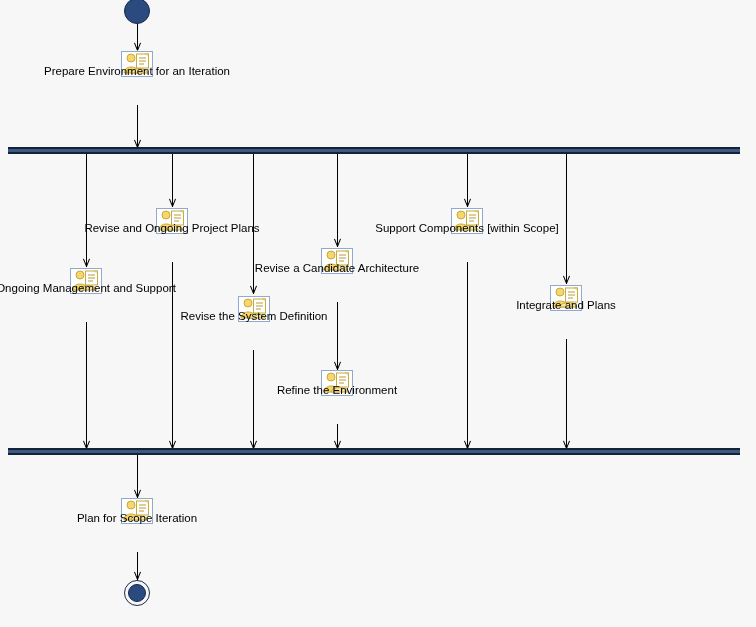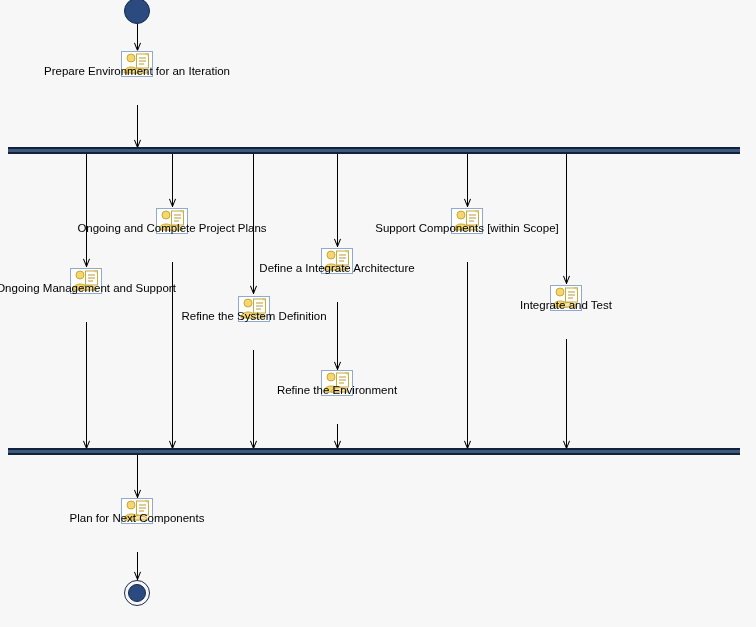--- a/index.html
+++ b/index.html
@@ -171,21 +171,21 @@
         <rect x="14.5" y="2" width="12" height="14" fill="#ffffff" stroke="#c8a93a" stroke-width="1"></rect>
         <polyline points="23,2 26.5,2 26.5,5.5" fill="#f3e5a8" stroke="#c8a93a" stroke-width="0.8"></polyline>
         <line x1="17" y1="6" x2="24" y2="6" stroke="#b99c35" stroke-width="1"></line>
         <line x1="17" y1="9" x2="24" y2="9" stroke="#b99c35" stroke-width="1"></line>
         <line x1="17" y1="12" x2="22" y2="12" stroke="#b99c35" stroke-width="1"></line>
         <circle cx="9" cy="6" r="4" fill="#f5d76e" stroke="#c8a93a" stroke-width="1"></circle>
         <path d="M2 21 C2 13 16 13 17 21 Z" fill="#f5d76e" stroke="#c8a93a" stroke-width="1"></path>
         <path d="M9 21 C10 15 24 15 26 21 Z" fill="#f7e6a3" stroke="#c8a93a" stroke-width="1"></path>
       </svg>
     </div>
-    <div class="act-label c">Ongoing and Complete Project Plans</div>
+    <div class="act-label c">Revise and Ongoing Project Plans</div>
   </div>
 
   <div class="vline" style="left:172px; top:262px; height:187px;"></div>
   <div class="arrow-open" style="left:169px; top:441px;"></div>
 
   <div class="activity" style="left:70px; top:268px; width:32px;">
     <div class="act-icon">
       <svg width="30" height="24" viewBox="0 0 30 24">
         <rect x="0" y="0" width="30" height="24" fill="#ffffff"></rect>
         <rect x="14.5" y="2" width="12" height="14" fill="#ffffff" stroke="#c8a93a" stroke-width="1"></rect>
@@ -211,41 +211,41 @@
         <rect x="14.5" y="2" width="12" height="14" fill="#ffffff" stroke="#c8a93a" stroke-width="1"></rect>
         <polyline points="23,2 26.5,2 26.5,5.5" fill="#f3e5a8" stroke="#c8a93a" stroke-width="0.8"></polyline>
         <line x1="17" y1="6" x2="24" y2="6" stroke="#b99c35" stroke-width="1"></line>
         <line x1="17" y1="9" x2="24" y2="9" stroke="#b99c35" stroke-width="1"></line>
         <line x1="17" y1="12" x2="22" y2="12" stroke="#b99c35" stroke-width="1"></line>
         <circle cx="9" cy="6" r="4" fill="#f5d76e" stroke="#c8a93a" stroke-width="1"></circle>
         <path d="M2 21 C2 13 16 13 17 21 Z" fill="#f5d76e" stroke="#c8a93a" stroke-width="1"></path>
         <path d="M9 21 C10 15 24 15 26 21 Z" fill="#f7e6a3" stroke="#c8a93a" stroke-width="1"></path>
       </svg>
     </div>
-    <div class="act-label c">Define a Integrate Architecture</div>
+    <div class="act-label c">Revise a Candidate Architecture</div>
   </div>
 
   <div class="vline" style="left:337px; top:302px; height:68px;"></div>
   <div class="arrow-open" style="left:334px; top:362px;"></div>
 
   <div class="activity" style="left:238px; top:296px; width:32px;">
     <div class="act-icon">
       <svg width="30" height="24" viewBox="0 0 30 24">
         <rect x="0" y="0" width="30" height="24" fill="#ffffff"></rect>
         <rect x="14.5" y="2" width="12" height="14" fill="#ffffff" stroke="#c8a93a" stroke-width="1"></rect>
         <polyline points="23,2 26.5,2 26.5,5.5" fill="#f3e5a8" stroke="#c8a93a" stroke-width="0.8"></polyline>
         <line x1="17" y1="6" x2="24" y2="6" stroke="#b99c35" stroke-width="1"></line>
         <line x1="17" y1="9" x2="24" y2="9" stroke="#b99c35" stroke-width="1"></line>
         <line x1="17" y1="12" x2="22" y2="12" stroke="#b99c35" stroke-width="1"></line>
         <circle cx="9" cy="6" r="4" fill="#f5d76e" stroke="#c8a93a" stroke-width="1"></circle>
         <path d="M2 21 C2 13 16 13 17 21 Z" fill="#f5d76e" stroke="#c8a93a" stroke-width="1"></path>
         <path d="M9 21 C10 15 24 15 26 21 Z" fill="#f7e6a3" stroke="#c8a93a" stroke-width="1"></path>
       </svg>
     </div>
-    <div class="act-label c">Refine the System Definition</div>
+    <div class="act-label c">Revise the System Definition</div>
   </div>
 
   <div class="vline" style="left:253px; top:350px; height:99px;"></div>
   <div class="arrow-open" style="left:250px; top:441px;"></div>
 
   <div class="activity" style="left:321px; top:370px; width:32px;">
     <div class="act-icon">
       <svg width="30" height="24" viewBox="0 0 30 24">
         <rect x="0" y="0" width="30" height="24" fill="#ffffff"></rect>
         <rect x="14.5" y="2" width="12" height="14" fill="#ffffff" stroke="#c8a93a" stroke-width="1"></rect>
@@ -291,21 +291,21 @@
         <rect x="14.5" y="2" width="12" height="14" fill="#ffffff" stroke="#c8a93a" stroke-width="1"></rect>
         <polyline points="23,2 26.5,2 26.5,5.5" fill="#f3e5a8" stroke="#c8a93a" stroke-width="0.8"></polyline>
         <line x1="17" y1="6" x2="24" y2="6" stroke="#b99c35" stroke-width="1"></line>
         <line x1="17" y1="9" x2="24" y2="9" stroke="#b99c35" stroke-width="1"></line>
         <line x1="17" y1="12" x2="22" y2="12" stroke="#b99c35" stroke-width="1"></line>
         <circle cx="9" cy="6" r="4" fill="#f5d76e" stroke="#c8a93a" stroke-width="1"></circle>
         <path d="M2 21 C2 13 16 13 17 21 Z" fill="#f5d76e" stroke="#c8a93a" stroke-width="1"></path>
         <path d="M9 21 C10 15 24 15 26 21 Z" fill="#f7e6a3" stroke="#c8a93a" stroke-width="1"></path>
       </svg>
     </div>
-    <div class="act-label c">Integrate and Test</div>
+    <div class="act-label c">Integrate and Plans</div>
   </div>
 
   <div class="vline" style="left:566px; top:339px; height:110px;"></div>
   <div class="arrow-open" style="left:563px; top:441px;"></div>
 
   <div class="bar" style="left:8px; top:448px; width:732px;"></div>
 
   <div class="vline" style="left:137px; top:455px; height:43px;"></div>
   <div class="arrow-open" style="left:134px; top:490px;"></div>
 
@@ -316,21 +316,21 @@
         <rect x="14.5" y="2" width="12" height="14" fill="#ffffff" stroke="#c8a93a" stroke-width="1"></rect>
         <polyline points="23,2 26.5,2 26.5,5.5" fill="#f3e5a8" stroke="#c8a93a" stroke-width="0.8"></polyline>
         <line x1="17" y1="6" x2="24" y2="6" stroke="#b99c35" stroke-width="1"></line>
         <line x1="17" y1="9" x2="24" y2="9" stroke="#b99c35" stroke-width="1"></line>
         <line x1="17" y1="12" x2="22" y2="12" stroke="#b99c35" stroke-width="1"></line>
         <circle cx="9" cy="6" r="4" fill="#f5d76e" stroke="#c8a93a" stroke-width="1"></circle>
         <path d="M2 21 C2 13 16 13 17 21 Z" fill="#f5d76e" stroke="#c8a93a" stroke-width="1"></path>
         <path d="M9 21 C10 15 24 15 26 21 Z" fill="#f7e6a3" stroke="#c8a93a" stroke-width="1"></path>
       </svg>
     </div>
-    <div class="act-label c">Plan for Next Components</div>
+    <div class="act-label c">Plan for Scope Iteration</div>
   </div>
 
   <div class="vline" style="left:137px; top:552px; height:30px;"></div>
   <div class="arrow-open" style="left:134px; top:572px;"></div>
 
   <div class="end-node" style="left:124px; top:580px;">
     <div class="end-core"></div>
   </div>
 
 </div>

